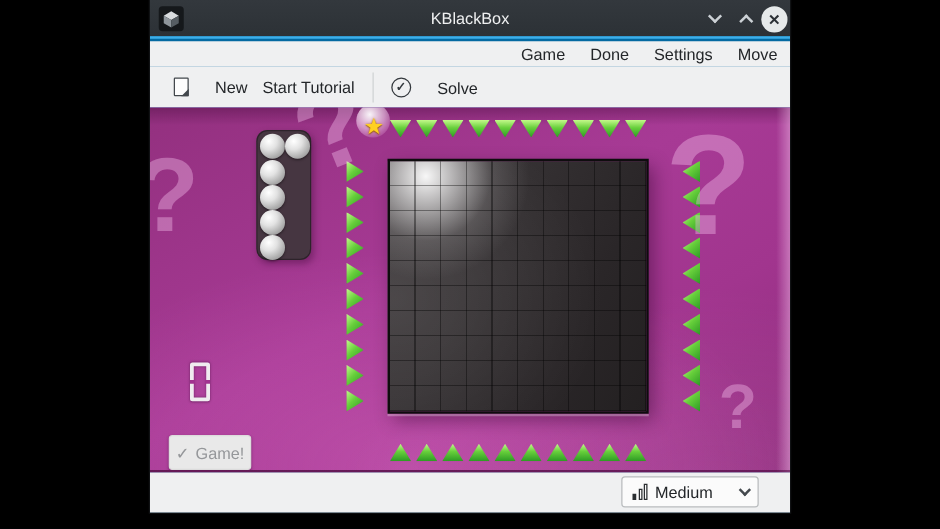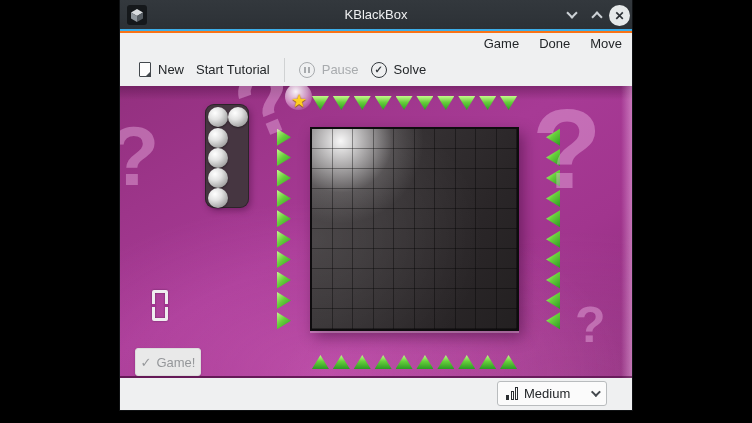--- a/index.html
+++ b/index.html
@@ -1,21 +1,21 @@
 <!DOCTYPE html>
 <html><head>
 <meta charset="utf-8">
 <style>
   * { margin:0; padding:0; box-sizing:border-box; }
   html,body { width:752px; height:423px; background:#000; overflow:hidden;
               font-family:"Liberation Sans", sans-serif; }
   .stage { position:relative; width:752px; height:423px; background:#000; }
 
   .win { position:absolute; left:120px; top:0; width:512px; height:410px;
-         background:#f97316; outline:1px solid #101214; }
+         background:#0369a1; outline:1px solid #101214; }
 
   
   .titlebar { position:absolute; left:0; top:0; width:512px; height:31px;
               background:linear-gradient(180deg,#33383d,#2c3136);
               border-bottom:2px solid #3daee9; display:flex; align-items:center; }
   .appicon { position:absolute; left:7px; top:5px; width:20px; height:20px;
              background:#15181b; border-radius:3px; display:flex; align-items:center; justify-content:center; }
   .title { position:absolute; left:0; right:0; text-align:center; color:#eff0f1;
            font-size:13px; top:7px; }
   .winbtn { position:absolute; top:8px; width:14px; height:14px; cursor:default; }
@@ -28,21 +28,21 @@
               display:flex; align-items:center; justify-content:center; }
 
   
   .menubar { position:absolute; left:0; top:33px; width:512px; height:20px;
              background:#eff0f1; display:flex; align-items:center; padding-left:14px;justify-content:flex-end; }
   .menuitem { padding:2px 10px; font-size:13px; color:#232629; }
 
   
   .toolbar { position:absolute; left:0; top:53px; width:512px; height:33px;
              background:#eff0f1; display:flex; align-items:center; padding-left:13px; }
-  .tbtn { display:flex; align-items:flex-start; gap:7px; font-size:13px; color:#232629;
+  .tbtn { display:flex; align-items:flex-end; gap:21px; font-size:13px; color:#232629;
           padding:4px 6px; }
   .tbtn.disabled { color:#a8abae; }
   .tsep { width:1px; height:24px; background:#d0d2d3; margin:0 8px; }
   .icon-new { width:12px; height:15px; background:#fdfdfd; border:1.5px solid #43484d;
               border-radius:1px; position:relative; }
   .icon-new::after { content:""; position:absolute; right:-1px; bottom:-1px;
               border-left:6px solid transparent; border-bottom:6px solid #43484d; }
   .circ { width:16px; height:16px; border-radius:50%; position:relative; }
   .circ.pause { border:1.5px solid #a8abae; }
   .circ.pause i { position:absolute; top:4px; width:2px; height:6px; background:#a8abae; }
@@ -146,39 +146,33 @@
           <div class="chev up"></div>
         </div>
       <div class="closebtn" style="left:489px;">
           <span>✕</span>
         </div>
     </div>
 
     <div class="menubar">
       <div class="menuitem">Game</div>
       <div class="menuitem">Done</div>
+      <div class="menuitem">Settings</div>
       <div class="menuitem">Move</div>
     </div>
 
     <div class="toolbar">
       <div class="tbtn">
         <span class="icon-new"></span>
         <span>New</span>
       </div>
       <div class="tbtn">
         <span>Start Tutorial</span>
       </div>
       <div class="tsep"></div>
-      <div class="tbtn disabled">
-        <span class="circ pause">
-            <i class="l"></i>
-            <i class="r"></i>
-          </span>
-        <span>Pause</span>
-      </div>
       <div class="tbtn">
         <span class="circ solve">✓</span>
         <span>Solve</span>
       </div>
     </div>
 
     <div class="game">
 
       <div class="blackbox">
         <div class="grid"></div>

